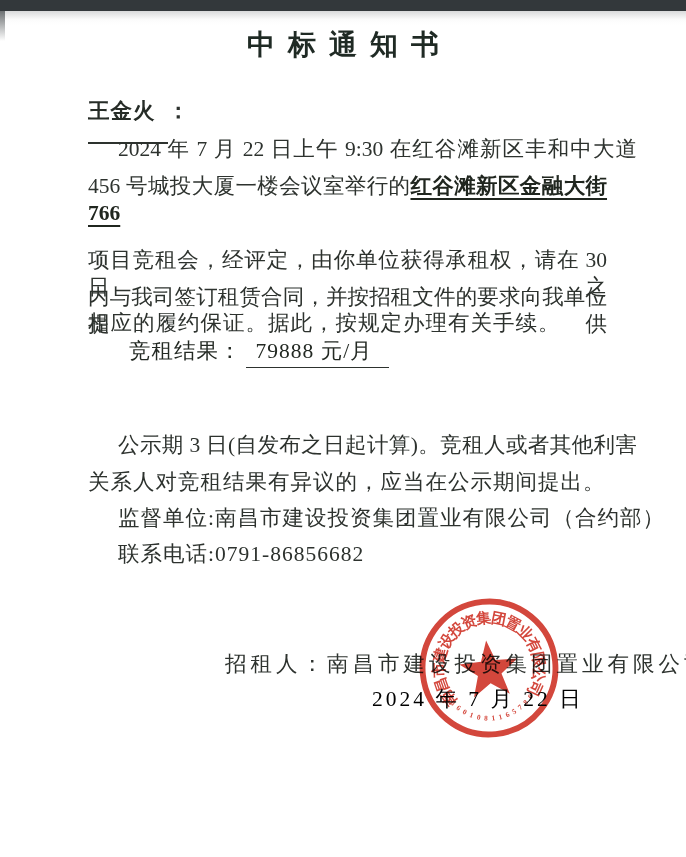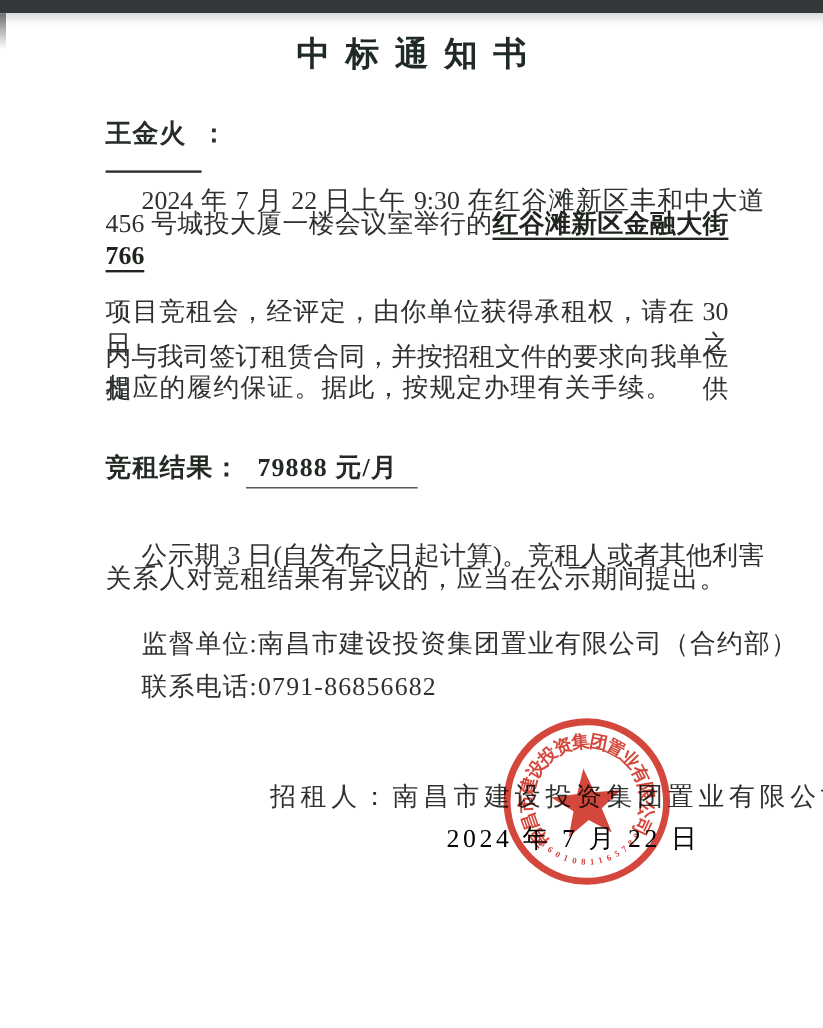--- a/index.html
+++ b/index.html
@@ -28,34 +28,34 @@
   }
   .line{
     position:absolute;left:88px;width:519px;
     font-size:21.5px;line-height:27px;white-space:nowrap;
     letter-spacing:1px;
   }
   .jline{
     white-space:normal;text-align:justify;text-align-last:justify;
     letter-spacing:0;
   }
-  .indent{padding-left:30px;margin-top:18px;}
+  .indent{padding-left:30px;}
   .addr{top:98px;font-weight:bold;}
   .addr .uname{
     display:inline-block;border-bottom:2px solid #2d322e;
     padding-right:12px;padding-bottom:17px;color:#262c27;
   }
   .p1{top:136px;}.p2{top:173px;}.p3{top:210px;}
   .p4{top:247px;}.p5{top:284px;}.p6{top:310px;}
   .bu{
     font-weight:bold;color:#20261f;
     text-decoration:underline;text-underline-offset:5px;
     text-decoration-thickness:1.5px;
   }
-  .result{top:377px;font-weight:bold;color:#232923;}
+  .result{top:338px;font-weight:normal;color:#232923;margin-left:41px;}
   .result .uval{
     display:inline-block;border-bottom:1.5px solid #2d322e;
     padding:0 16px 2px 10px;margin-left:4px;
   }
   .n1{top:432px;}.n2{top:469px;}
   .sup{top:505px;}.phone{top:541px;}
   .lessor{
     position:absolute;left:225px;top:649px;white-space:nowrap;
     font-size:21.5px;letter-spacing:4px;color:#2d322e;
   }

